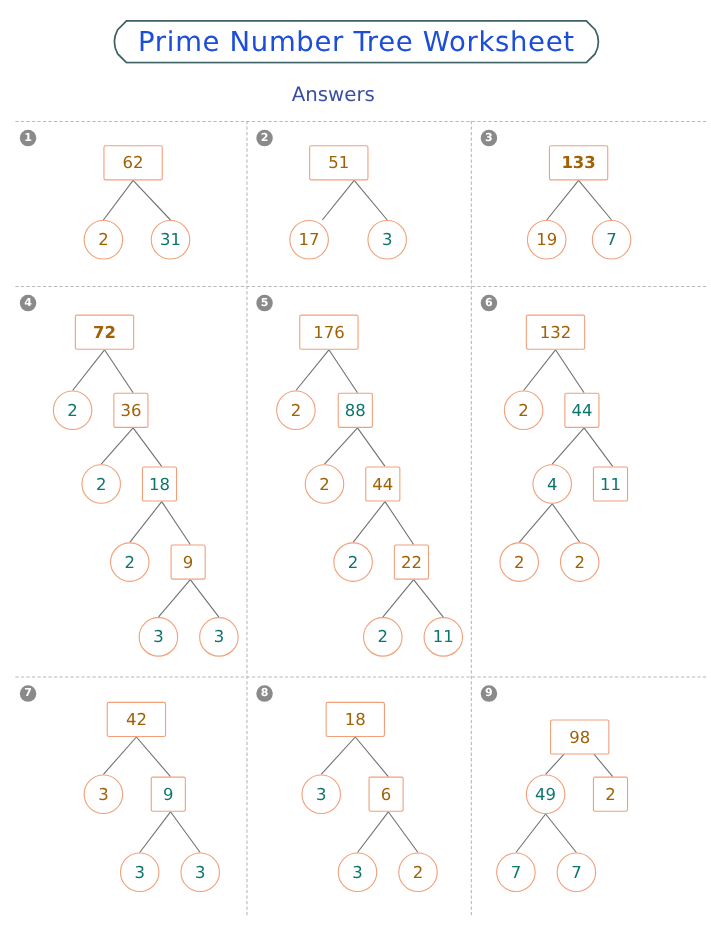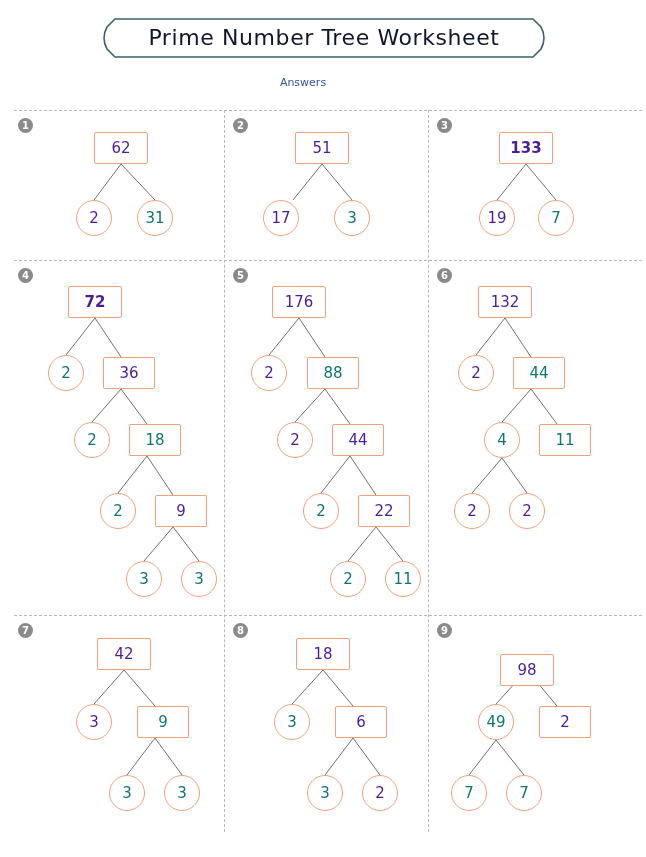--- a/index.html
+++ b/index.html
@@ -1,37 +1,37 @@
 <!DOCTYPE html>
 <html><head>
 <meta charset="utf-8">
 <style>
   html, body { margin: 0; padding: 0; background: #ffffff; }
   body { width: 646px; height: 857px; position: relative; overflow: hidden;
          font-family: "DejaVu Sans", sans-serif; }
   .title-banner { position: absolute; left: 101px; top: 18px; width: 446px; height: 40px; }
   .title-banner svg { position: absolute; left: 0; top: 0; }
   .title-text { position: absolute; left: 0; top: 0; width: 446px; height: 40px;
-    line-height: 40px; text-align: center; color: #0f172a; font-size: 22px;
+    line-height: 40px; text-align: center; color: #1d4ed8; font-size: 25px;
     font-family: "DejaVu Sans", sans-serif; letter-spacing: 0.6px; }
   .answers { position: absolute; left: 0; width: 606px; top: 76px; text-align: center;
-    color: #3a4ea0; font-size: 11px; font-family: "DejaVu Sans", sans-serif; }
+    color: #3a4ea0; font-size: 18px; font-family: "DejaVu Sans", sans-serif; }
   .hline { position: absolute; left: 14px; width: 628px; height: 0;
     border-top: 1px dashed #b8b8b8; }
   .vline { position: absolute; width: 0; border-left: 1px dashed #b8b8b8; }
   .num-badge { position: absolute; left: 3px; top: 8px; width: 15px; height: 15px;
     border-radius: 50%; background: #8a8a8a; color: #fff; font-size: 10px; font-weight: bold;
     text-align: center; line-height: 15px; font-family: "DejaVu Sans", sans-serif; }
   .node { position: absolute; box-sizing: border-box; border: 1.3px solid #f0a07a;
     background: #fff; display: flex; align-items: center; justify-content: center;
     font-size: 15px; font-family: "DejaVu Sans", sans-serif; }
   .node.box { width: 54px; height: 32px; border-radius: 2px; }
-  .node.sbox { width: 52px; height: 32px; border-radius: 2px; }
+  .node.sbox { width: 32px; height: 32px; border-radius: 2px; }
   .node.circle { width: 36px; height: 36px; border-radius: 50%; }
-  .c-black { color: #4c1d95; }
+  .c-black { color: #a16207; }
   .c-blue { color: #0f766e; }
 </style>
 </head>
 <body>
 
 <div class="title-banner">
   <svg width="446" height="40" viewBox="0 0 446 40">
     <path d="M14 1 L432 1 L440 9 Q446 20 440 31 L432 39 L14 39 L6 31 Q0 20 6 9 Z" fill="#ffffff" stroke="#3e6166" stroke-width="1.6"></path>
   </svg>
   <div class="title-text">Prime Number Tree Worksheet</div>
@@ -96,21 +96,21 @@
     <div class="num-badge" style="left: 233px; top: 268px;">5</div>
     <div class="num-badge" style="left: 437px; top: 268px;">6</div>
     <div class="num-badge" style="left: 18px; top: 623px;">7</div>
     <div class="num-badge" style="left: 233px; top: 623px;">8</div>
     <div class="num-badge" style="left: 437px; top: 623px;">9</div>
   </div>
 <div id="nodes">
     <div class="node box c-black" style="left: 94px; top: 132px;">62</div>
     <div class="node circle c-black" style="left: 76px; top: 200px;">2</div>
     <div class="node circle c-blue" style="left: 137px; top: 200px;">31</div>
-    <div class="node box c-black" style="left: 295px; top: 132px;">51</div>
+    <div class="node box c-black" style="left: 281px; top: 132px;">51</div>
     <div class="node circle c-black" style="left: 263px; top: 200px;">17</div>
     <div class="node circle c-blue" style="left: 334px; top: 200px;">3</div>
     <div class="node box c-black" style="left: 499px; top: 132px; font-weight: bold;">133</div>
     <div class="node circle c-black" style="left: 479px; top: 200px;">19</div>
     <div class="node circle c-blue" style="left: 538px; top: 200px;">7</div>
     <div class="node box c-black" style="left: 68px; top: 286px; font-weight: bold;">72</div>
     <div class="node circle c-blue" style="left: 48px; top: 355px;">2</div>
     <div class="node sbox c-black" style="left: 103px; top: 357px;">36</div>
     <div class="node circle c-blue" style="left: 74px; top: 422px;">2</div>
     <div class="node sbox c-blue" style="left: 129px; top: 424px;">18</div>

